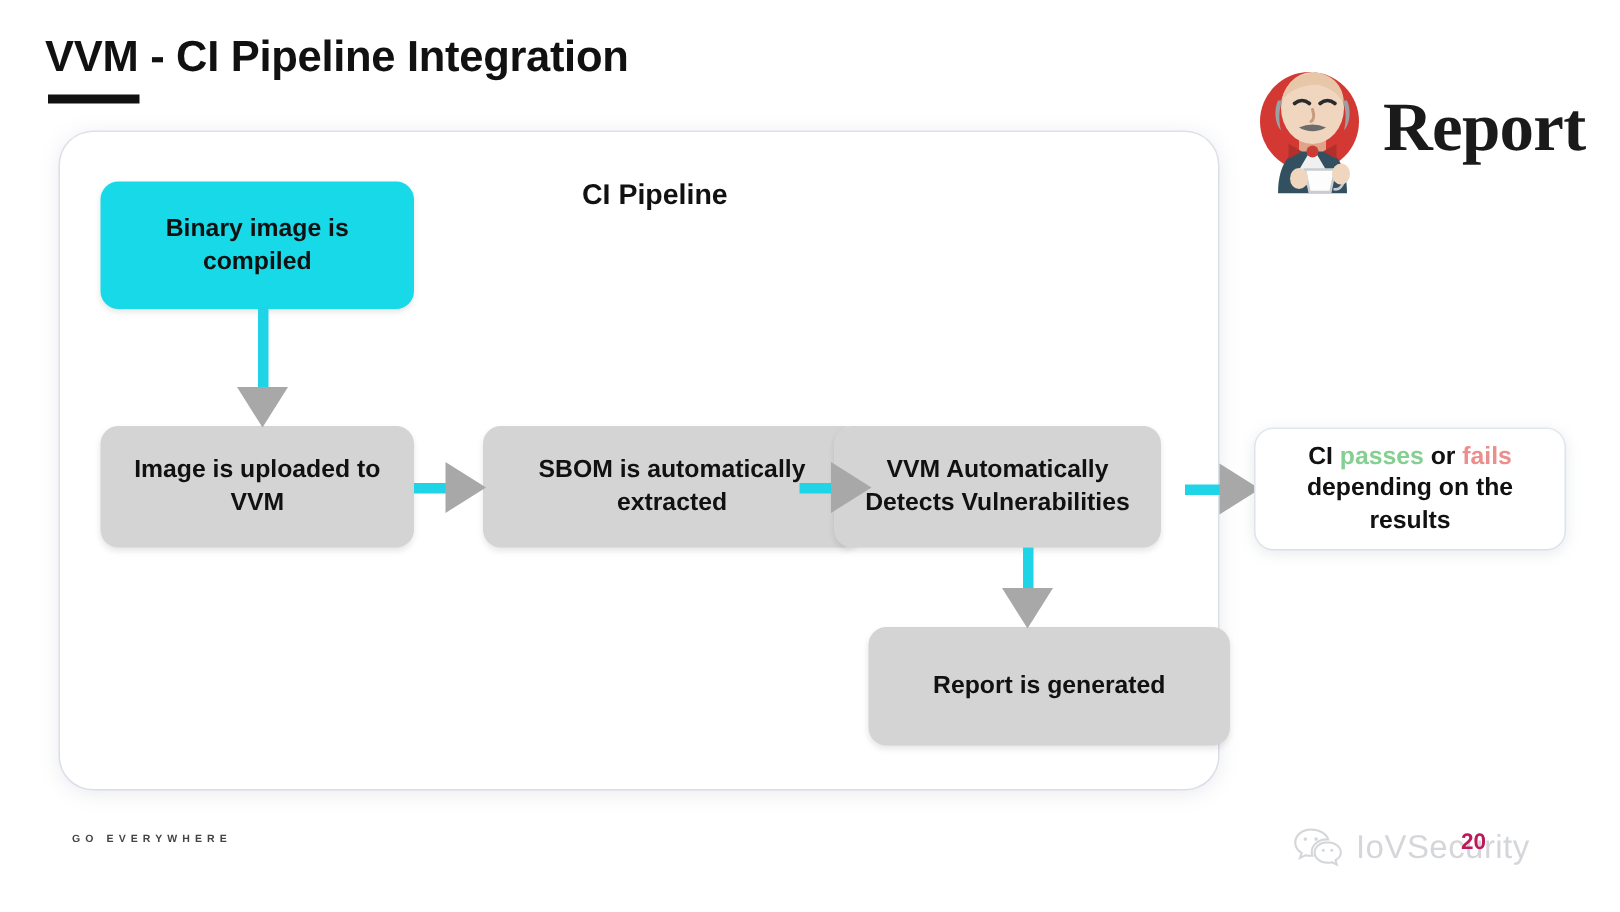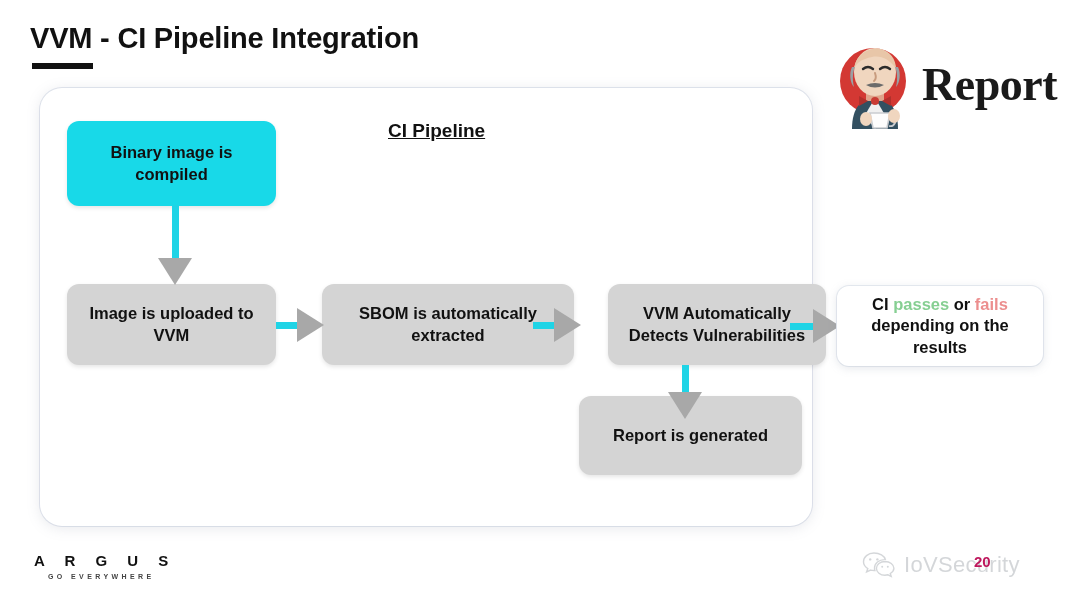--- a/index.html
+++ b/index.html
@@ -74,21 +74,20 @@
     box-shadow: 0 2px 14px rgba(120,130,150,0.18),
                 0 0 0 1px rgba(225,230,238,0.9);
   }
   #ci-pipeline-label {
     position: absolute;
     left: 388px;
     top: 120px;
     font-size: 19px;
     font-weight: bold;
     color: #111111;
-    text-decoration: underline;
   }
 
   
   .flow-box {
     position: absolute;
     border-radius: 12px;
     display: flex;
     align-items: center;
     justify-content: center;
     text-align: center;
@@ -104,22 +103,22 @@
     box-shadow: 0 2px 4px rgba(0,0,0,0.10);
   }
   .flow-box.cyan {
     background: #18d9e8;
     box-shadow: 0 2px 4px rgba(0,0,0,0.10);
   }
 
   #box-binary      { left: 67px;  top: 121px; width: 209px; height: 85px; }
   #box-upload      { left: 67px;  top: 284px; width: 209px; height: 81px; }
   #box-sbom        { left: 322px; top: 284px; width: 252px; height: 81px; }
-  #box-detect      { left: 608px; top: 284px; width: 218px; height: 81px; }
-  #box-report      { left: 579px; top: 396px; width: 223px; height: 79px; text-align: right; }
+  #box-detect      { left: 556px; top: 284px; width: 218px; height: 81px; }
+  #box-report      { left: 579px; top: 418px; width: 241px; height: 79px; text-align: right; }
 
   
   #box-result {
     position: absolute;
     left: 837px;
     top: 286px;
     width: 206px;
     height: 80px;
     background: #ffffff;
     border-radius: 12px;
@@ -311,21 +310,20 @@
   <span class="head-d"></span>
 </div>
 
 <div id="box-result">
   <div>
     <span>CI </span><span class="kw-pass">passes</span><span> or </span><span class="kw-fail">fails</span><span> depending on the results</span>
   </div>
 </div>
 
 <div id="argus-logo">
-  <div id="argus-name">A R G U S</div>
   <div id="argus-tagline">GO EVERYWHERE</div>
 </div>
 
 <div id="watermark">
   <span id="wechat-icon">
     <svg viewBox="0 0 34 30" width="34" height="30" aria-hidden="true">
       <path d="M12 3 C6 3 1.5 7 1.5 11.8 C1.5 14.6 3.2 17 5.8 18.6 L4.6 22 L8.6 20.1 C9.7 20.4 10.8 20.5 12 20.5 C12.3 20.5 12.6 20.5 12.9 20.5 C12.6 19.7 12.5 18.9 12.5 18 C12.5 13.3 17 9.6 22.5 9.6 C22.8 9.6 23.1 9.6 23.4 9.6 C22.5 5.9 17.7 3 12 3 Z" fill="none" stroke="#9aa0a6" stroke-width="1.4"></path>
       <circle cx="8.2" cy="9.4" r="1.2" fill="#9aa0a6"></circle>
       <circle cx="15.4" cy="9.4" r="1.2" fill="#9aa0a6"></circle>
       <path d="M23 11.5 C18.2 11.5 14.4 14.5 14.4 18.3 C14.4 22.1 18.2 25.2 23 25.2 C24 25.2 25 25 25.9 24.8 L29.2 26.4 L28.3 23.5 C30.5 22.2 31.9 20.4 31.9 18.3 C31.9 14.5 27.9 11.5 23 11.5 Z" fill="none" stroke="#9aa0a6" stroke-width="1.4"></path>

